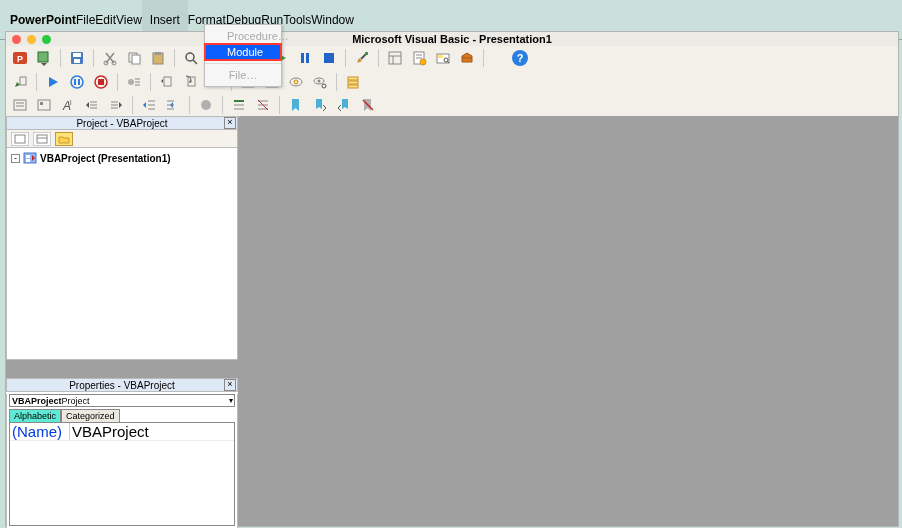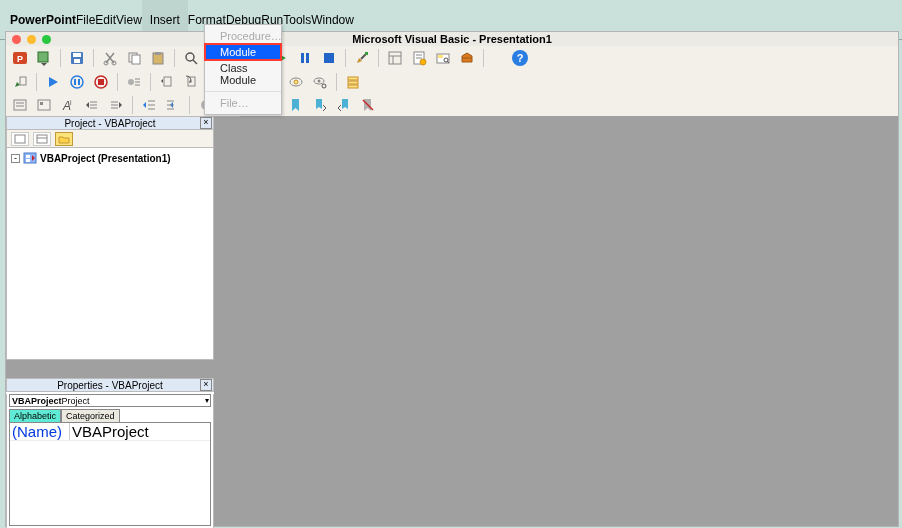--- a/index.html
+++ b/index.html
@@ -7,42 +7,42 @@
 
   
   .menubar { height: 40px; background: #c9e0db; display: flex; align-items: center; padding-left: 10px; border-bottom: 1px solid #8aa69f; }
   .menubar .apple { font-size: 14px; }
   .menubar .item { font-size: 12px; color: #000; cursor: default; }
   .menubar .item.bold { font-weight: 600; }
   .menubar .item.open { background: #bed4cf; padding: 16px 8px; border-radius: 0; }
 
   
   .dropdown { position: absolute; left: 204px; top: 24px; width: 78px; background: #f6f6f6; border: 1px solid #bfbfbf; box-shadow: 1px 1px 3px rgba(0,0,0,.2); z-index: 100; padding: 3px 0; }
-  .dropdown .ditem { padding: 2px 15px; font-size: 11px; color: #222; cursor: default; }
+  .dropdown .ditem { padding: 2px 22px; font-size: 11px; color: #222; cursor: default; text-align: center; }
   .dropdown .ditem.disabled { color: #aaa; }
   .dropdown .ditem.selected { background: #0a5fff; color: #fff; outline: 2px solid #ff3b30; outline-offset: -1px; }
   .dropdown .sep { height: 1px; background: #ddd; margin: 3px 0; }
 
   
   .window { position: absolute; left: 5px; top: 31px; width: 894px; height: 496px; background: #a0a0a0; border: 1px solid #b4b4b4; }
   .titlebar { height: 14px; background: #eceae4; display: flex; align-items: center; position: relative; }
   .traffic { display: flex; gap: 6px; padding-left: 6px; }
   .traffic span { width: 9px; height: 9px; border-radius: 50%; display: inline-block; }
   .tr-close { background: #fe5f57; } .tr-min { background: #febc2e; } .tr-max { background: #28c840; }
   .titlebar .title { position: absolute; left: 50%; transform: translateX(-50%); font-size: 11px; font-weight: 600; color: #000; }
 
   
   .toolbars { background: #f2f0e9; border-bottom: 1px solid #b4b4b4; }
   .tbrow { height: 24px; display: flex; align-items: center; padding: 0 4px; gap: 4px; }
   .tbrow .sep { width:1px; height:18px; background:#c8c8c8; margin:0 2px; }
   .tbtn { width: 20px; height: 20px; display:inline-flex; align-items:center; justify-content:center; border-radius:2px; }
   .tbtn svg { display:block; }
 
   
-  .left { position:absolute; left:0; top:84px; width:208px; bottom:0; background:#fff; }
+  .left { position:absolute; left:0; top:84px; width:232px; bottom:0; background:#fff; }
   .panel-title { height:14px; background:#dfe9f5; border:1px solid #bbb; font-size:10px; text-align:center; position:relative; line-height:13px; }
   .panel-title .xbtn { position:absolute; right:1px; top:0; width:12px; height:12px; border:1px solid #888; font-size:9px; line-height:9px; text-align:center; }
 
   .projtools { height:18px; border:1px solid #bbb; border-top:none; background:#f5f2eb; display:flex; align-items:center; gap:4px; padding-left:4px;}
   .projtools .t { width:18px; height:14px; border:1px solid #ccc; background:#fff; display:flex; align-items:center; justify-content:center; }
 
   .tree { border:1px solid #bbb; border-top:none; height:212px; overflow:auto; background:#fff; padding:4px; font-size:10px; }
   .tree .row { display:flex; align-items:center; gap:3px; }
 
   .gap { height:18px; background:#a0a0a0; }
@@ -74,21 +74,20 @@
   <span class="item">Format</span>
   <span class="item">Debug</span>
   <span class="item">Run</span>
   <span class="item">Tools</span>
   <span class="item">Window</span>
 </div>
 
 <div class="dropdown">
   <div class="ditem disabled">Procedure…</div>
   <div class="ditem selected">Module</div>
-  <div class="ditem">Class Module</div>
   <div class="sep"></div>
   <div class="ditem disabled">File…</div>
 </div>
 
 <div class="window">
   <div class="titlebar">
     <div class="traffic">
       <span class="tr-close"></span>
       <span class="tr-min"></span>
       <span class="tr-max"></span>

